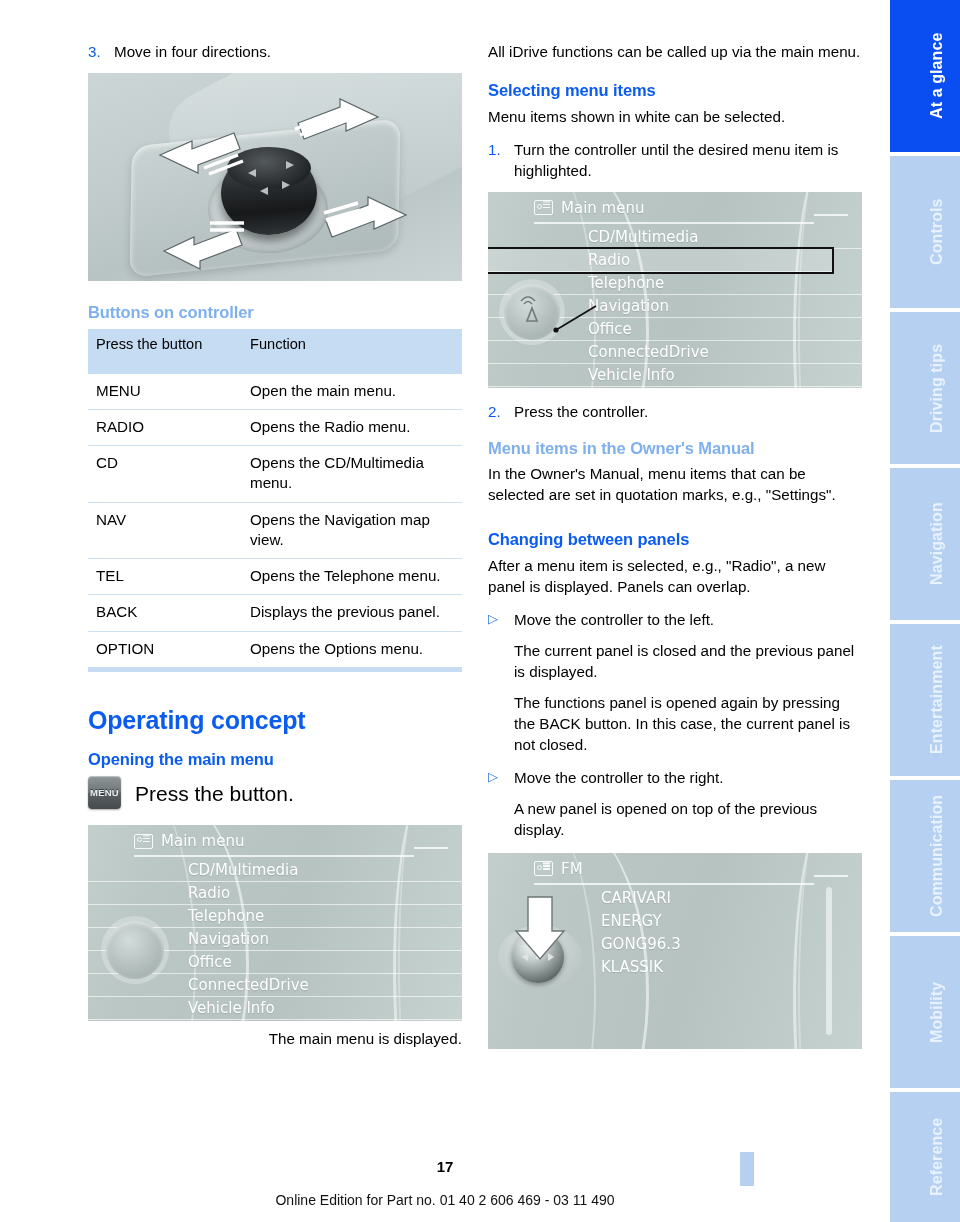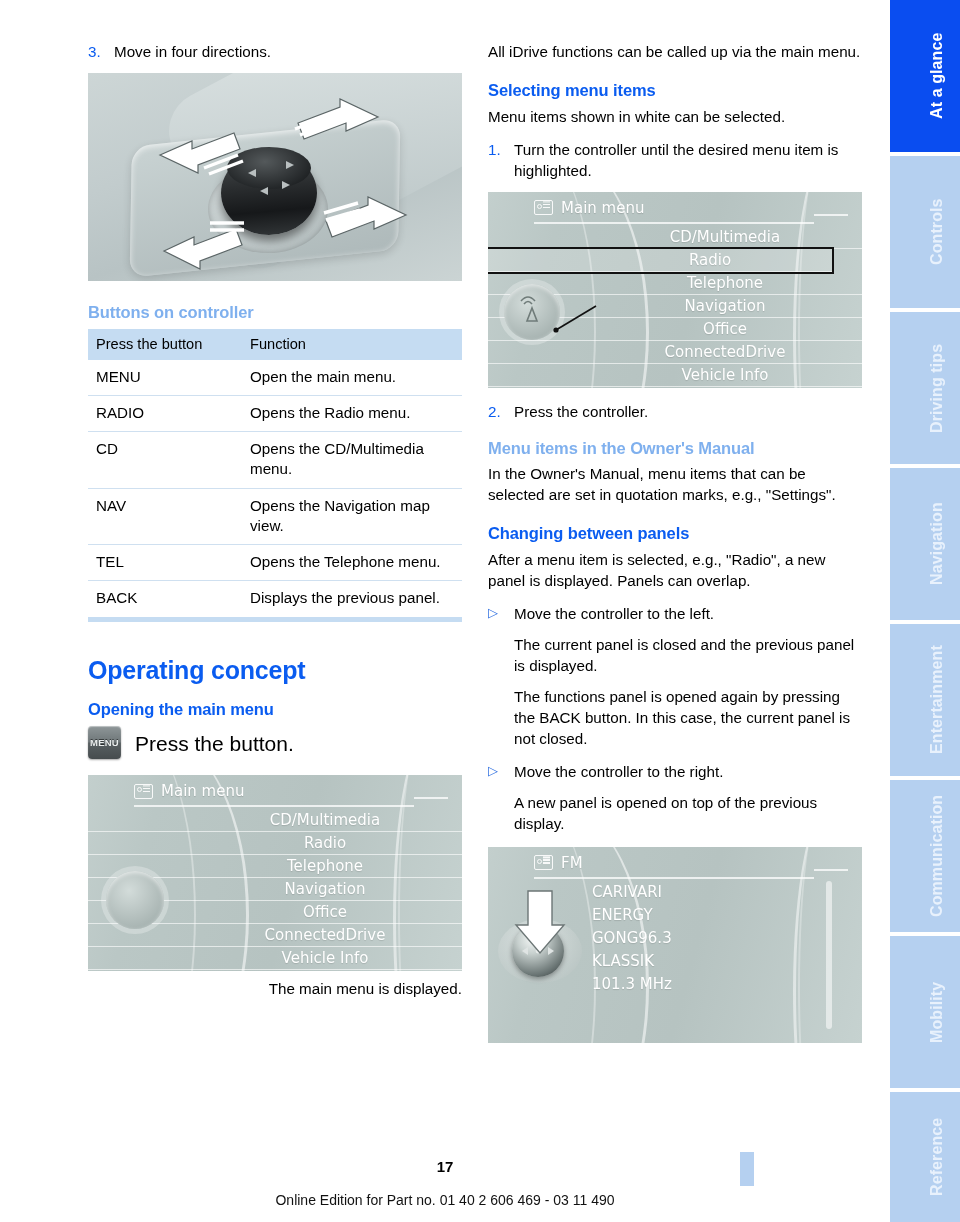--- a/index.html
+++ b/index.html
@@ -71,21 +71,21 @@
     position:absolute;left:139px;top:74px;width:84px;height:42px;border-radius:50%;
     background:radial-gradient(ellipse at 45% 35%,#54595b,#202325 75%);
   }
 
   
   table.spec{
     border-collapse:collapse;width:374px;margin:0 0 0 0;font-size:15.2px;
   }
   table.spec thead th{
     background:#c5dcf2;font-weight:normal;text-align:left;
-    padding:7px 6px 8px 8px;font-size:14.6px;color:#000;
+    padding:7px 6px 22px 8px;font-size:14.6px;color:#000;
   }
   table.spec tbody td{
     padding:7px 6px 8px 8px;vertical-align:top;line-height:1.33;
     border-top:1px solid #cfe0f0;
   }
   table.spec tbody tr:first-child td{border-top:none;}
   table.spec td.k{width:140px;}
   .tbl-foot{height:5px;background:#c5dcf2;width:374px;}
 
   
@@ -128,21 +128,21 @@
     content:"";position:absolute;right:2px;top:3px;width:7px;height:1.3px;
     background:#fff;box-shadow:0 3px 0 #fff,0 -2.6px 0 #fff;
   }
   .screen .title-rule{
     height:2px;background:rgba(255,255,255,.75);margin:0 48px 0 46px;position:relative;
   }
   .screen .title-rule-r{
     position:absolute;right:14px;top:22px;width:34px;height:2px;background:rgba(255,255,255,.75);
   }
   .screen ul.menu{
-    list-style:none;margin:0;padding:2px 0 6px 0;position:relative;text-align:center;
+    list-style:none;margin:0;padding:2px 0 6px 0;position:relative;
   }
   .screen ul.menu li{
     color:#ffffff;font-size:15px;padding:2px 0 2px 100px;
     border-bottom:1.5px solid rgba(255,255,255,.62);
     position:relative;text-shadow:0 1px 1px rgba(0,0,0,.12);
   }
   .screen ul.menu li.sel{
     outline:2px solid #111;background:rgba(255,255,255,.16);
     margin-right:30px;z-index:3;
   }
@@ -161,21 +161,21 @@
     border-bottom:1.5px solid rgba(255,255,255,.72);margin-right:48px;
   }
   .screen .search-row .mag{
     position:absolute;left:78px;top:6px;width:8px;height:8px;border:1.6px solid #fff;
     border-radius:50%;
   }
   .screen .search-row .mag:after{
     content:"";position:absolute;right:-4px;bottom:-3px;width:6px;height:1.6px;
     background:#fff;transform:rotate(45deg);
   }
-  .screen ul.fmlist{list-style:none;margin:0;padding:2px 0 6px 4px;}
+  .screen ul.fmlist{list-style:none;margin:0;padding:2px 0 6px 13px;}
   .screen ul.fmlist li{
     color:#ffffff;font-size:15px;padding:2.5px 0 2.5px 100px;
     text-shadow:0 1px 1px rgba(0,0,0,.12);
   }
   .screen .scroll-bar{
     position:absolute;right:30px;top:34px;width:6px;height:148px;
     border-radius:4px;background:rgba(255,255,255,.55);
   }
   .screen .fm-knob{
     position:absolute;left:24px;top:78px;width:52px;height:52px;border-radius:50%;
@@ -323,20 +323,24 @@
           <td class="k">NAV</td>
           <td>Opens the Navigation map view.</td>
         </tr>
         <tr>
           <td class="k">TEL</td>
           <td>Opens the Telephone menu.</td>
         </tr>
         <tr>
           <td class="k">BACK</td>
           <td>Displays the previous panel.</td>
+        </tr>
+        <tr>
+          <td class="k">OPTION</td>
+          <td>Opens the Options menu.</td>
         </tr>
       </tbody>
     </table>
     <div class="tbl-foot"></div>
 
     <h1 class="h1" style="margin-top:34px">Operating concept</h1>
 
     <h2 class="h2">Opening the main menu</h2>
 
     <div class="btn-row">
@@ -420,21 +424,21 @@
     </div>
 
     <div class="step">
       <div class="num">2.</div>
       <div class="txt">Press the controller.</div>
     </div>
 
     <h2 class="h2 light" style="margin-top:16px">Menu items in the Owner's Manual</h2>
     <p class="body">In the Owner's Manual, menu items that can be selected are set in quotation marks, e.g., "Settings".</p>
 
-    <h2 class="h2" style="margin-top:18px">Changing between panels</h2>
+    <h2 class="h2" style="margin-top:24px">Changing between panels</h2>
     <p class="body">After a menu item is selected, e.g., "Radio", a new panel is displayed. Panels can overlap.</p>
 
     <div class="step">
       <div class="marker">▷</div>
       <div class="txt">Move the controller to the left.</div>
     </div>
     <p class="sub">The current panel is closed and the previous panel is displayed.</p>
     <p class="sub last">The functions panel is opened again by pressing the BACK button. In this case, the current panel is not closed.</p>
 
     <div class="step">
@@ -453,21 +457,20 @@
         <span>FM</span>
       </div>
       <div class="title-rule"></div>
       <div class="title-rule-r"></div>
       <div class="scroll-bar"></div>
       <ul class="fmlist">
         <li>CARIVARI</li>
         <li>ENERGY</li>
         <li>GONG96.3</li>
         <li>KLASSIK</li>
-        <li>101.3  MHz</li>
       </ul>
       <div class="fm-knob-ring"></div>
       <div class="fm-knob">
         <svg width="52" height="52" style="position:absolute;left:0;top:0">
           <polygon points="10,26 16,22 16,30" fill="#dfe4e3"></polygon>
           <polygon points="42,26 36,22 36,30" fill="#dfe4e3"></polygon>
           <circle cx="26" cy="26" r="2.4" fill="#e8eceb"></circle>
         </svg>
       </div>
       <svg class="down-arrow" width="56" height="70" viewBox="0 0 56 70">

